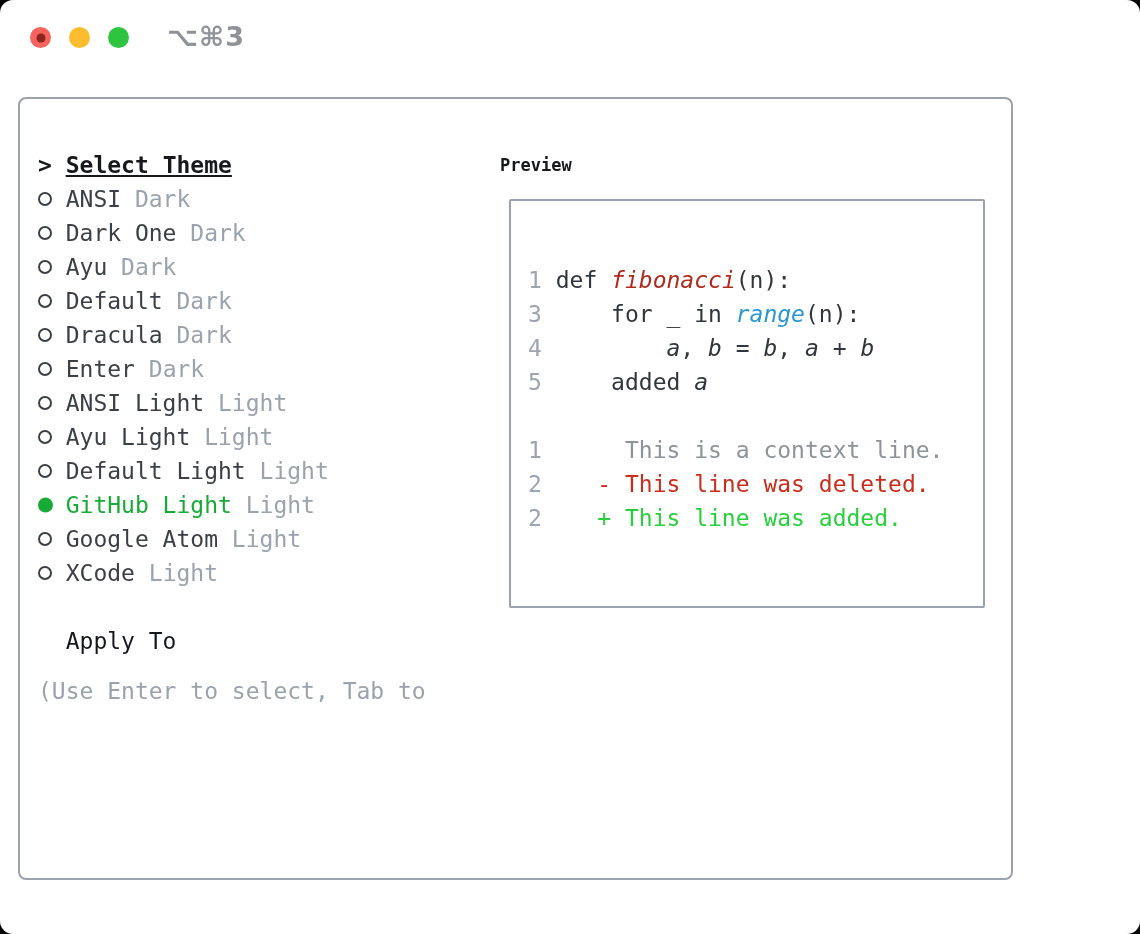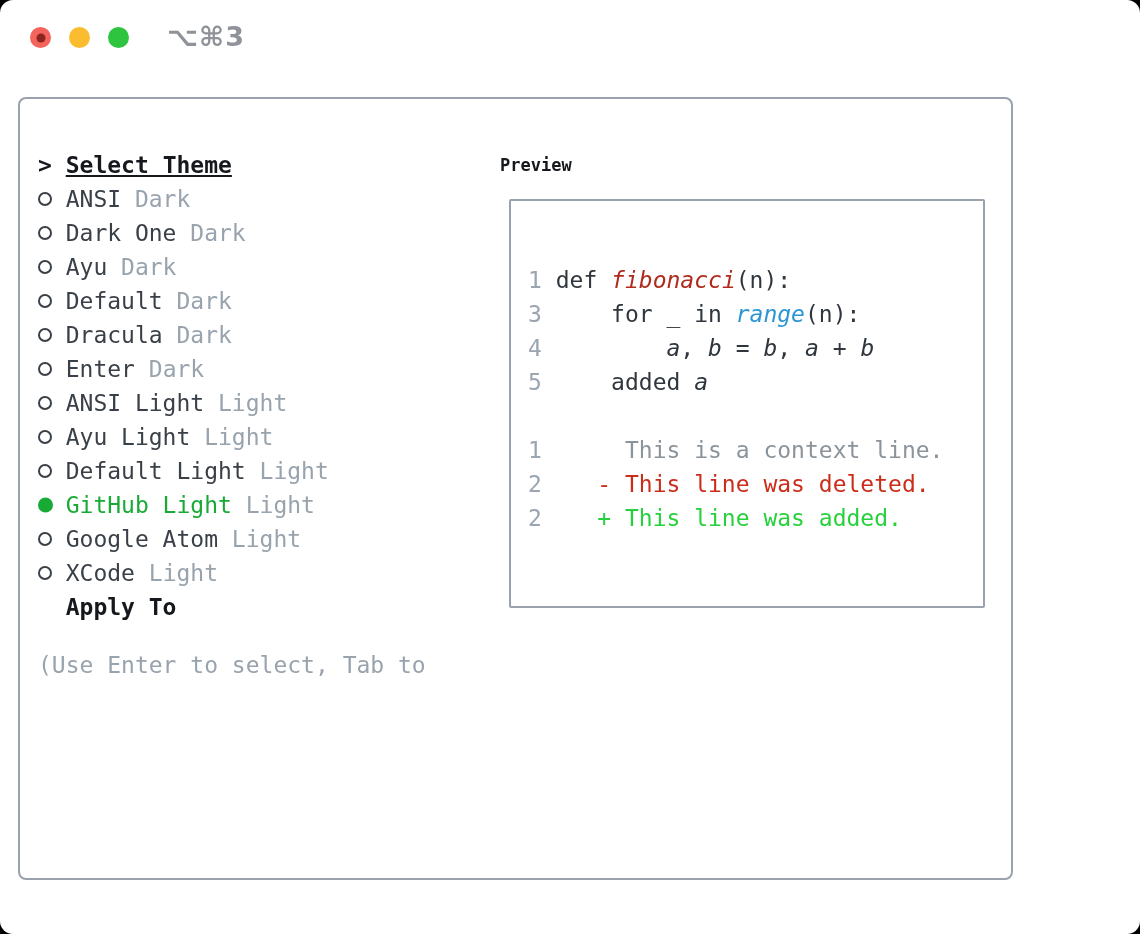--- a/index.html
+++ b/index.html
@@ -46,22 +46,22 @@
   .item{color:var(--item);cursor:pointer;}
   .item .variant{color:var(--muted);margin-top:8px;}
   .item.selected .name{color:var(--green);}
   .marker{display:inline-block;width:2ch;height:34px;position:relative;vertical-align:top;}
   .marker::before{
     content:"";position:absolute;left:0;top:50%;transform:translateY(-50%);
     width:14px;height:14px;box-sizing:border-box;border-radius:50%;
     border:2px solid var(--item);
   }
   .selected .marker::before{border:none;background:var(--green);width:15px;height:15px;}
-  .apply-header{color:var(--ink);padding-left:2ch;font-weight:bold;}
-  .hint{color:var(--muted);margin-top:24px;}
+  .apply-header{color:var(--ink);padding-left:2ch;margin-top:34px;}
+  .hint{color:var(--muted);margin-top:16px;}
   .hint .row{height:34px;}
   
   .preview-header{
     position:absolute;left:480px;top:49px;
     font-size:17px;line-height:34px;font-weight:700;color:var(--ink);white-space:pre;
   }
   .preview-box{
     position:absolute;left:489px;top:100px;
     width:476px;height:409px;box-sizing:border-box;
     border:2px solid var(--border);border-radius:2px;

